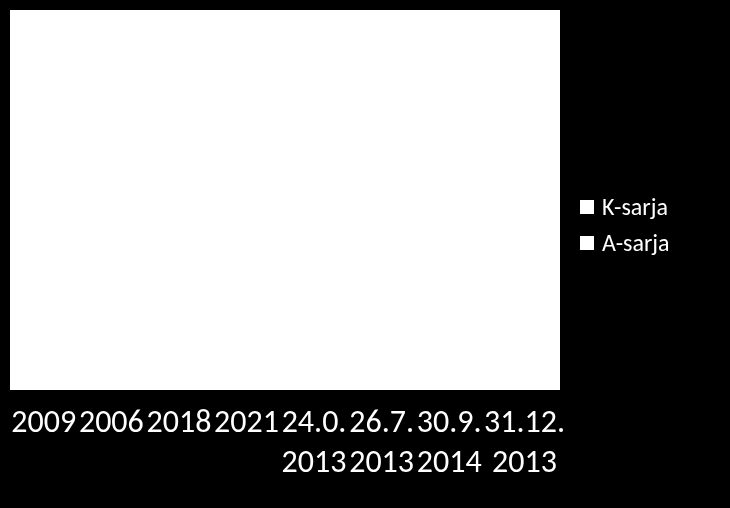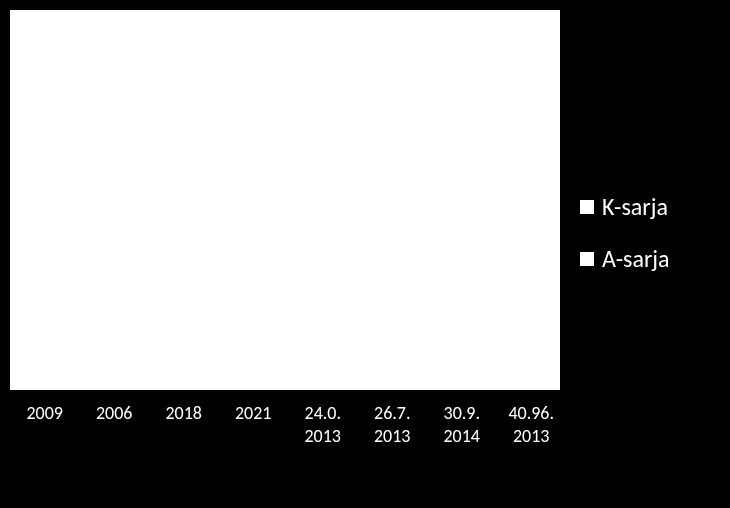--- a/index.html
+++ b/index.html
@@ -24,21 +24,21 @@
     width: 550px;
     height: 380px;
     background: #fff;
   }
   .legend {
     position: absolute;
     left: 580px;
     top: 195px;
     display: flex;
     flex-direction: column;
-    gap: 28px;
+    gap: 12px;
   }
   .legend-item {
     display: flex;
     align-items: center;
     gap: 8px;
     font-size: 24px;
     line-height: 1;
   }
   .legend-swatch {
     width: 14px;
@@ -49,21 +49,21 @@
   .x-axis {
     position: absolute;
     left: 10px;
     top: 402px;
     width: 556px;
     display: flex;
   }
   .x-tick {
     flex: 1 1 0;
     text-align: center;
-    font-size: 18px;
+    font-size: 32px;
     line-height: 1.25;
     white-space: normal;
     padding: 0 1px;
   }
 </style>
 </head>
 <body>
 
 <div class="chart-frame">
 
@@ -81,16 +81,16 @@
   </div>
 
   <div class="x-axis">
     <div class="x-tick">2009</div>
     <div class="x-tick">2006</div>
     <div class="x-tick">2018</div>
     <div class="x-tick">2021</div>
     <div class="x-tick">24.0. 2013</div>
     <div class="x-tick">26.7. 2013</div>
     <div class="x-tick">30.9. 2014</div>
-    <div class="x-tick">40.96. 2013</div>
+    <div class="x-tick">31.12. 2013</div>
   </div>
 
 </div>
 
 </body></html>

